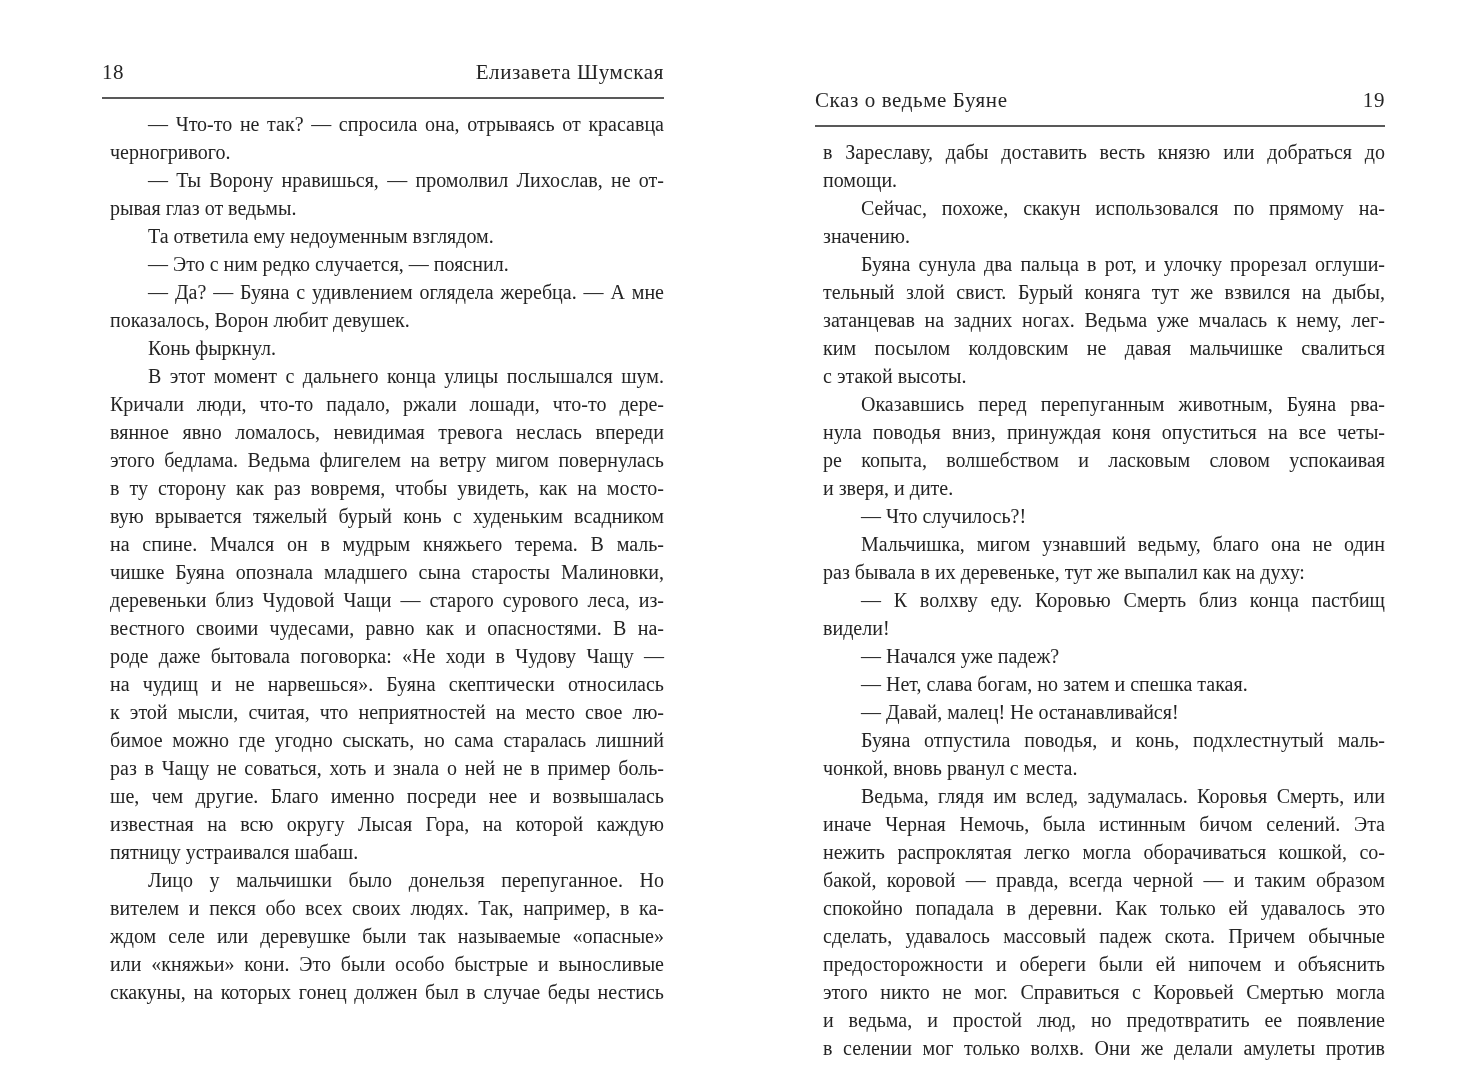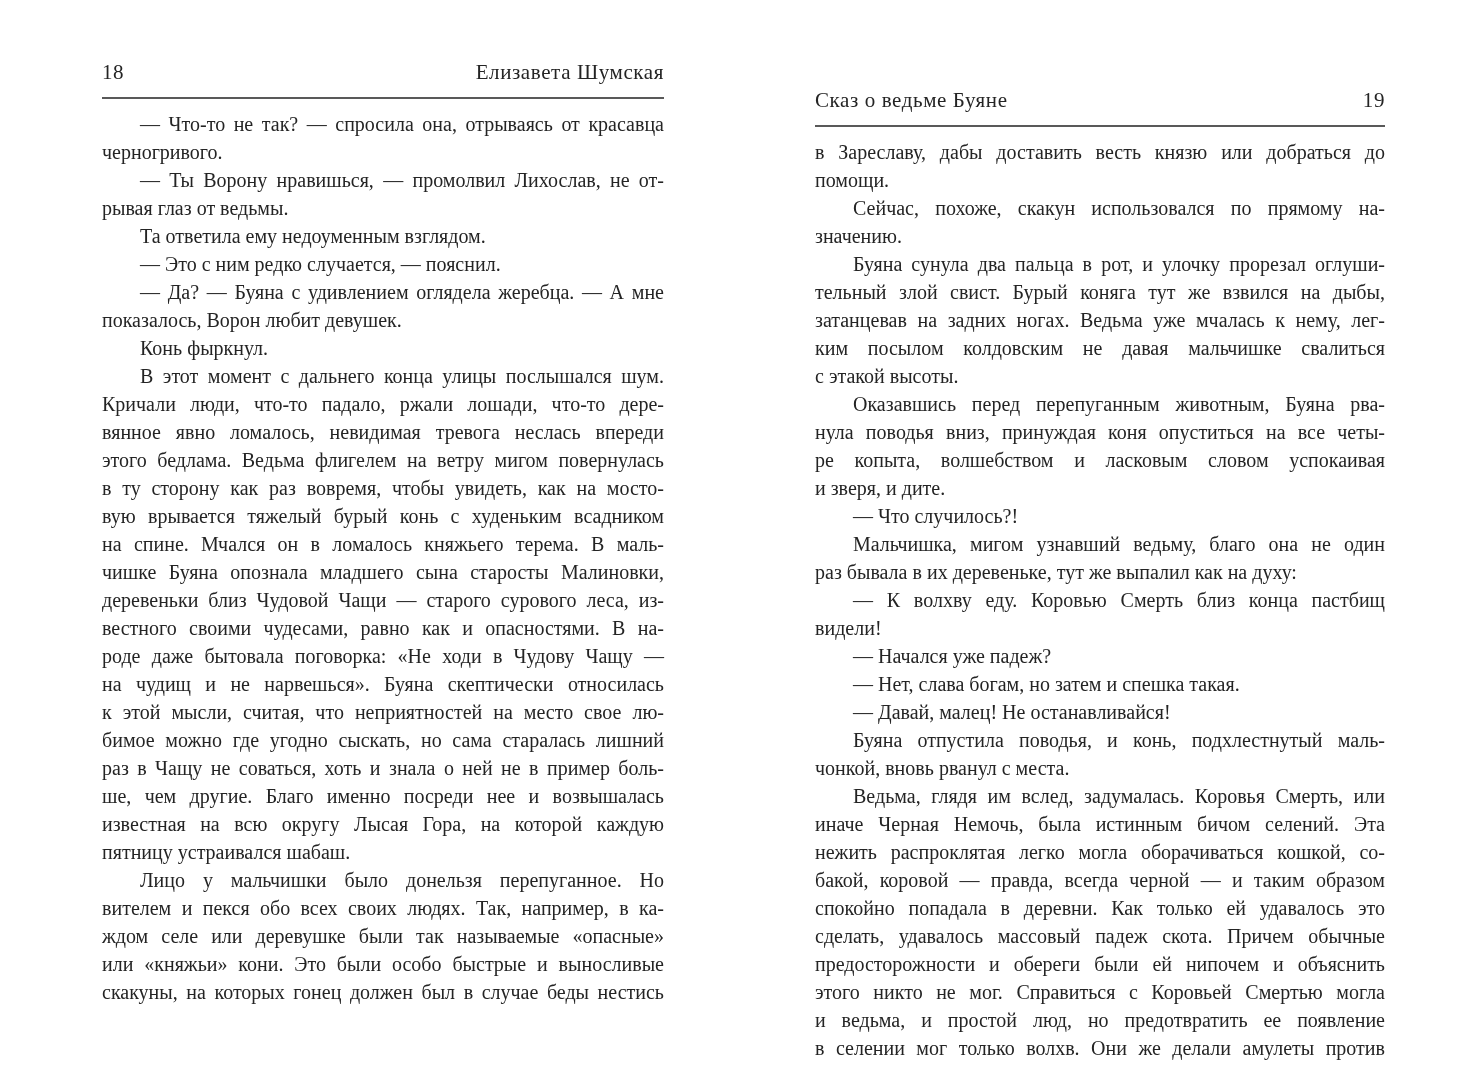--- a/index.html
+++ b/index.html
@@ -21,21 +21,21 @@
   .page-right{left:815px;width:570px;margin-top:28px;}
   .running-header{
     position:absolute;top:60px;left:0;right:0;
     display:flex;justify-content:space-between;align-items:baseline;
     font-size:21px;letter-spacing:0.6px;
   }
   .rule{
     position:absolute;top:97px;left:0;right:0;height:2px;
     background:var(--rule);opacity:0.85;
   }
-  .body{position:absolute;top:110px;left:0;right:0;}
+  .body{position:absolute;top:110px;left:8px;right:0;}
   .line{
     height:28px;line-height:28px;font-size:20px;
     text-align:justify;text-align-last:justify;
     white-space:normal;overflow:visible;
   }
   .line.indent{text-indent:38px;}
   .line.end{text-align:left;text-align-last:left;}
 </style>
 </head>
 <body>
@@ -57,21 +57,21 @@
         <div class="line indent end">— Это с ним редко случается, — пояснил.</div>
         <div class="line indent">— Да? — Буяна с удивлением оглядела жеребца. — А мне</div>
         <div class="line end">показалось, Ворон любит девушек.</div>
         <div class="line indent end">Конь фыркнул.</div>
         <div class="line indent">В этот момент с дальнего конца улицы послышался шум.</div>
         <div class="line">Кричали люди, что-то падало, ржали лошади, что-то дере-</div>
         <div class="line">вянное явно ломалось, невидимая тревога неслась впереди</div>
         <div class="line">этого бедлама. Ведьма флигелем на ветру мигом повернулась</div>
         <div class="line">в ту сторону как раз вовремя, чтобы увидеть, как на мосто-</div>
         <div class="line">вую врывается тяжелый бурый конь с худеньким всадником</div>
-        <div class="line">на спине. Мчался он в ломалось княжьего терема. В маль-</div>
+        <div class="line">на спине. Мчался он в мудрым княжьего терема. В маль-</div>
         <div class="line">чишке Буяна опознала младшего сына старосты Малиновки,</div>
         <div class="line">деревеньки близ Чудовой Чащи — старого сурового леса, из-</div>
         <div class="line">вестного своими чудесами, равно как и опасностями. В на-</div>
         <div class="line">роде даже бытовала поговорка: «Не ходи в Чудову Чащу —</div>
         <div class="line">на чудищ и не нарвешься». Буяна скептически относилась</div>
         <div class="line">к этой мысли, считая, что неприятностей на место свое лю-</div>
         <div class="line">бимое можно где угодно сыскать, но сама старалась лишний</div>
         <div class="line">раз в Чащу не соваться, хоть и знала о ней не в пример боль-</div>
         <div class="line">ше, чем другие. Благо именно посреди нее и возвышалась</div>
         <div class="line">известная на всю округу Лысая Гора, на которой каждую</div>

